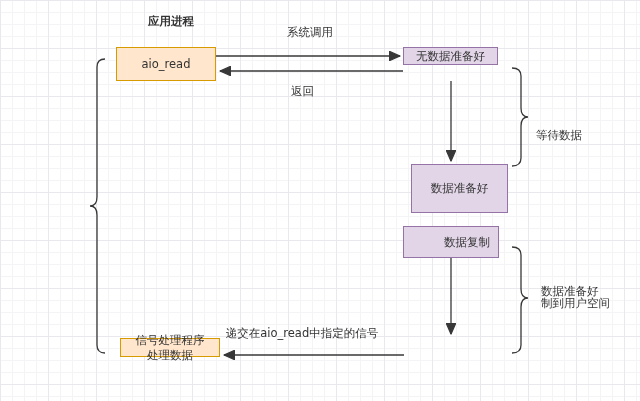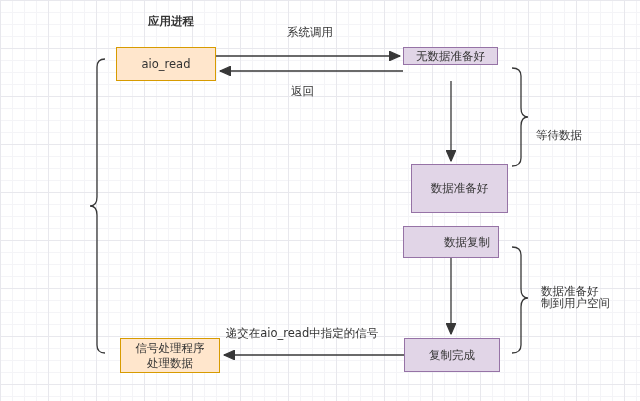--- a/index.html
+++ b/index.html
@@ -68,25 +68,22 @@
   </div>
 
   <div class="node purple" style="left:411px; top:164px; width:97px; height:49px;">
     <span>数据准备好</span>
   </div>
 
   <div class="node purple" style="left:403px; top:226px; width:96px; height:32px;padding-left:32px;">
     <span>数据复制</span>
   </div>
 
-  <div class="node purple" style="left:404px; top:338px; width:96px; height:34px;">
-    <span>复制完成</span>
-  </div>
 
-  <div class="node orange" style="left:120px; top:338px; width:100px; height:35px;">
+  <div class="node orange" style="left:120px; top:338px; width:100px; height:19px;">
     <span>信号处理程序</span>
     <span>处理数据</span>
   </div>
 
   <div class="lbl" style="left:255px; top:25px; width:110px;">系统调用</div>
   <div class="lbl" style="left:255px; top:84px; width:95px;">返回</div>
   <div class="lbl" style="left:192px; top:326px; width:220px;">递交在aio_read中指定的信号</div>
 
   <div class="lbl" style="left:536px; top:128px;">等待数据</div>
   <div class="lbl wrap" style="left:541px; top:285px; width:74px;">

